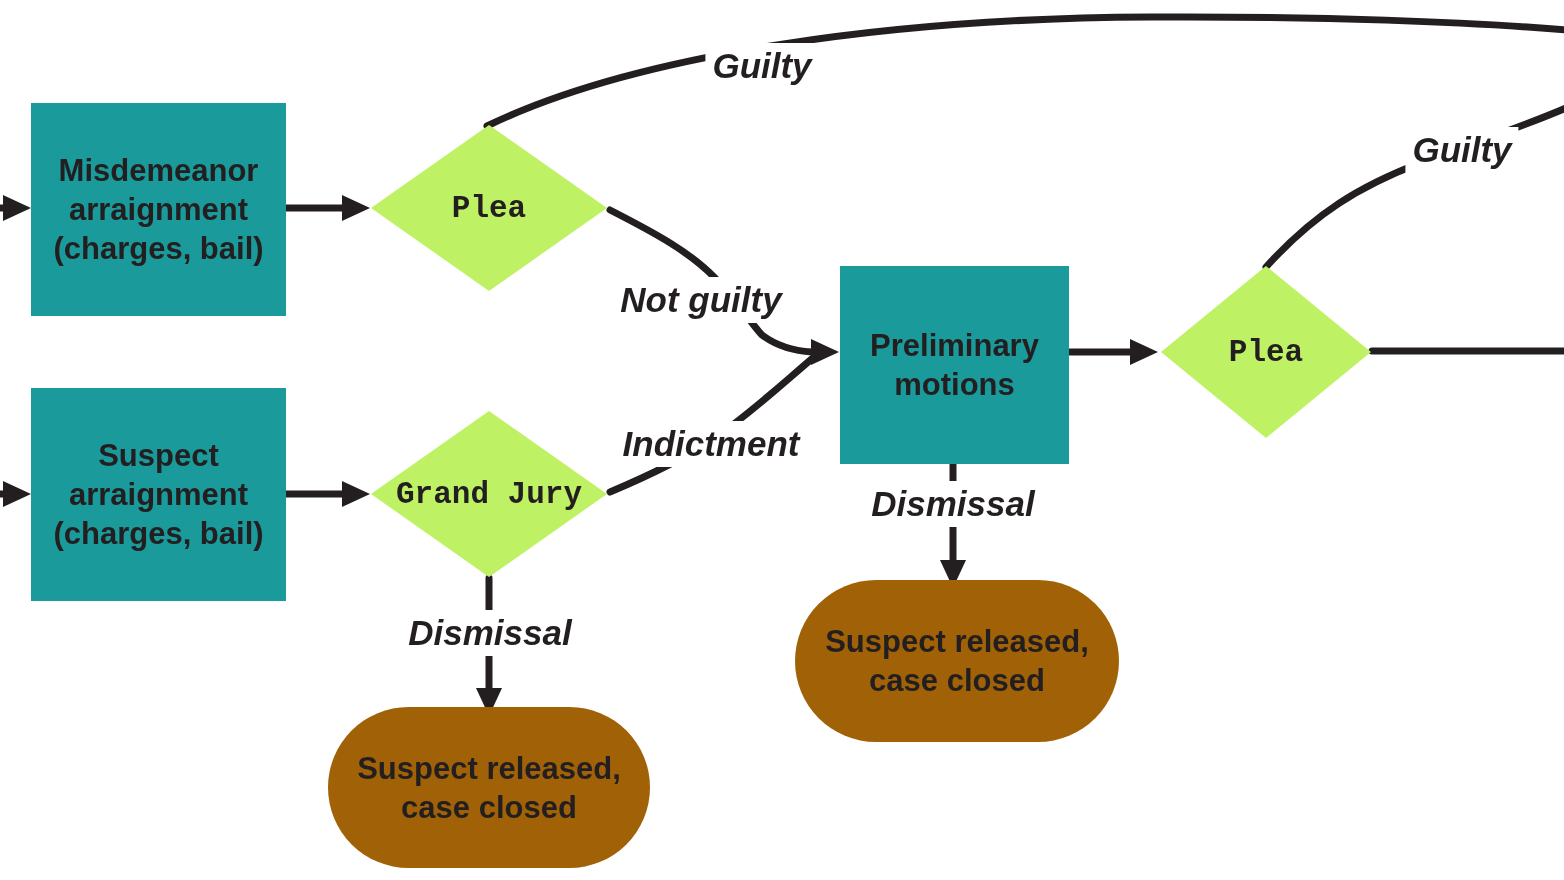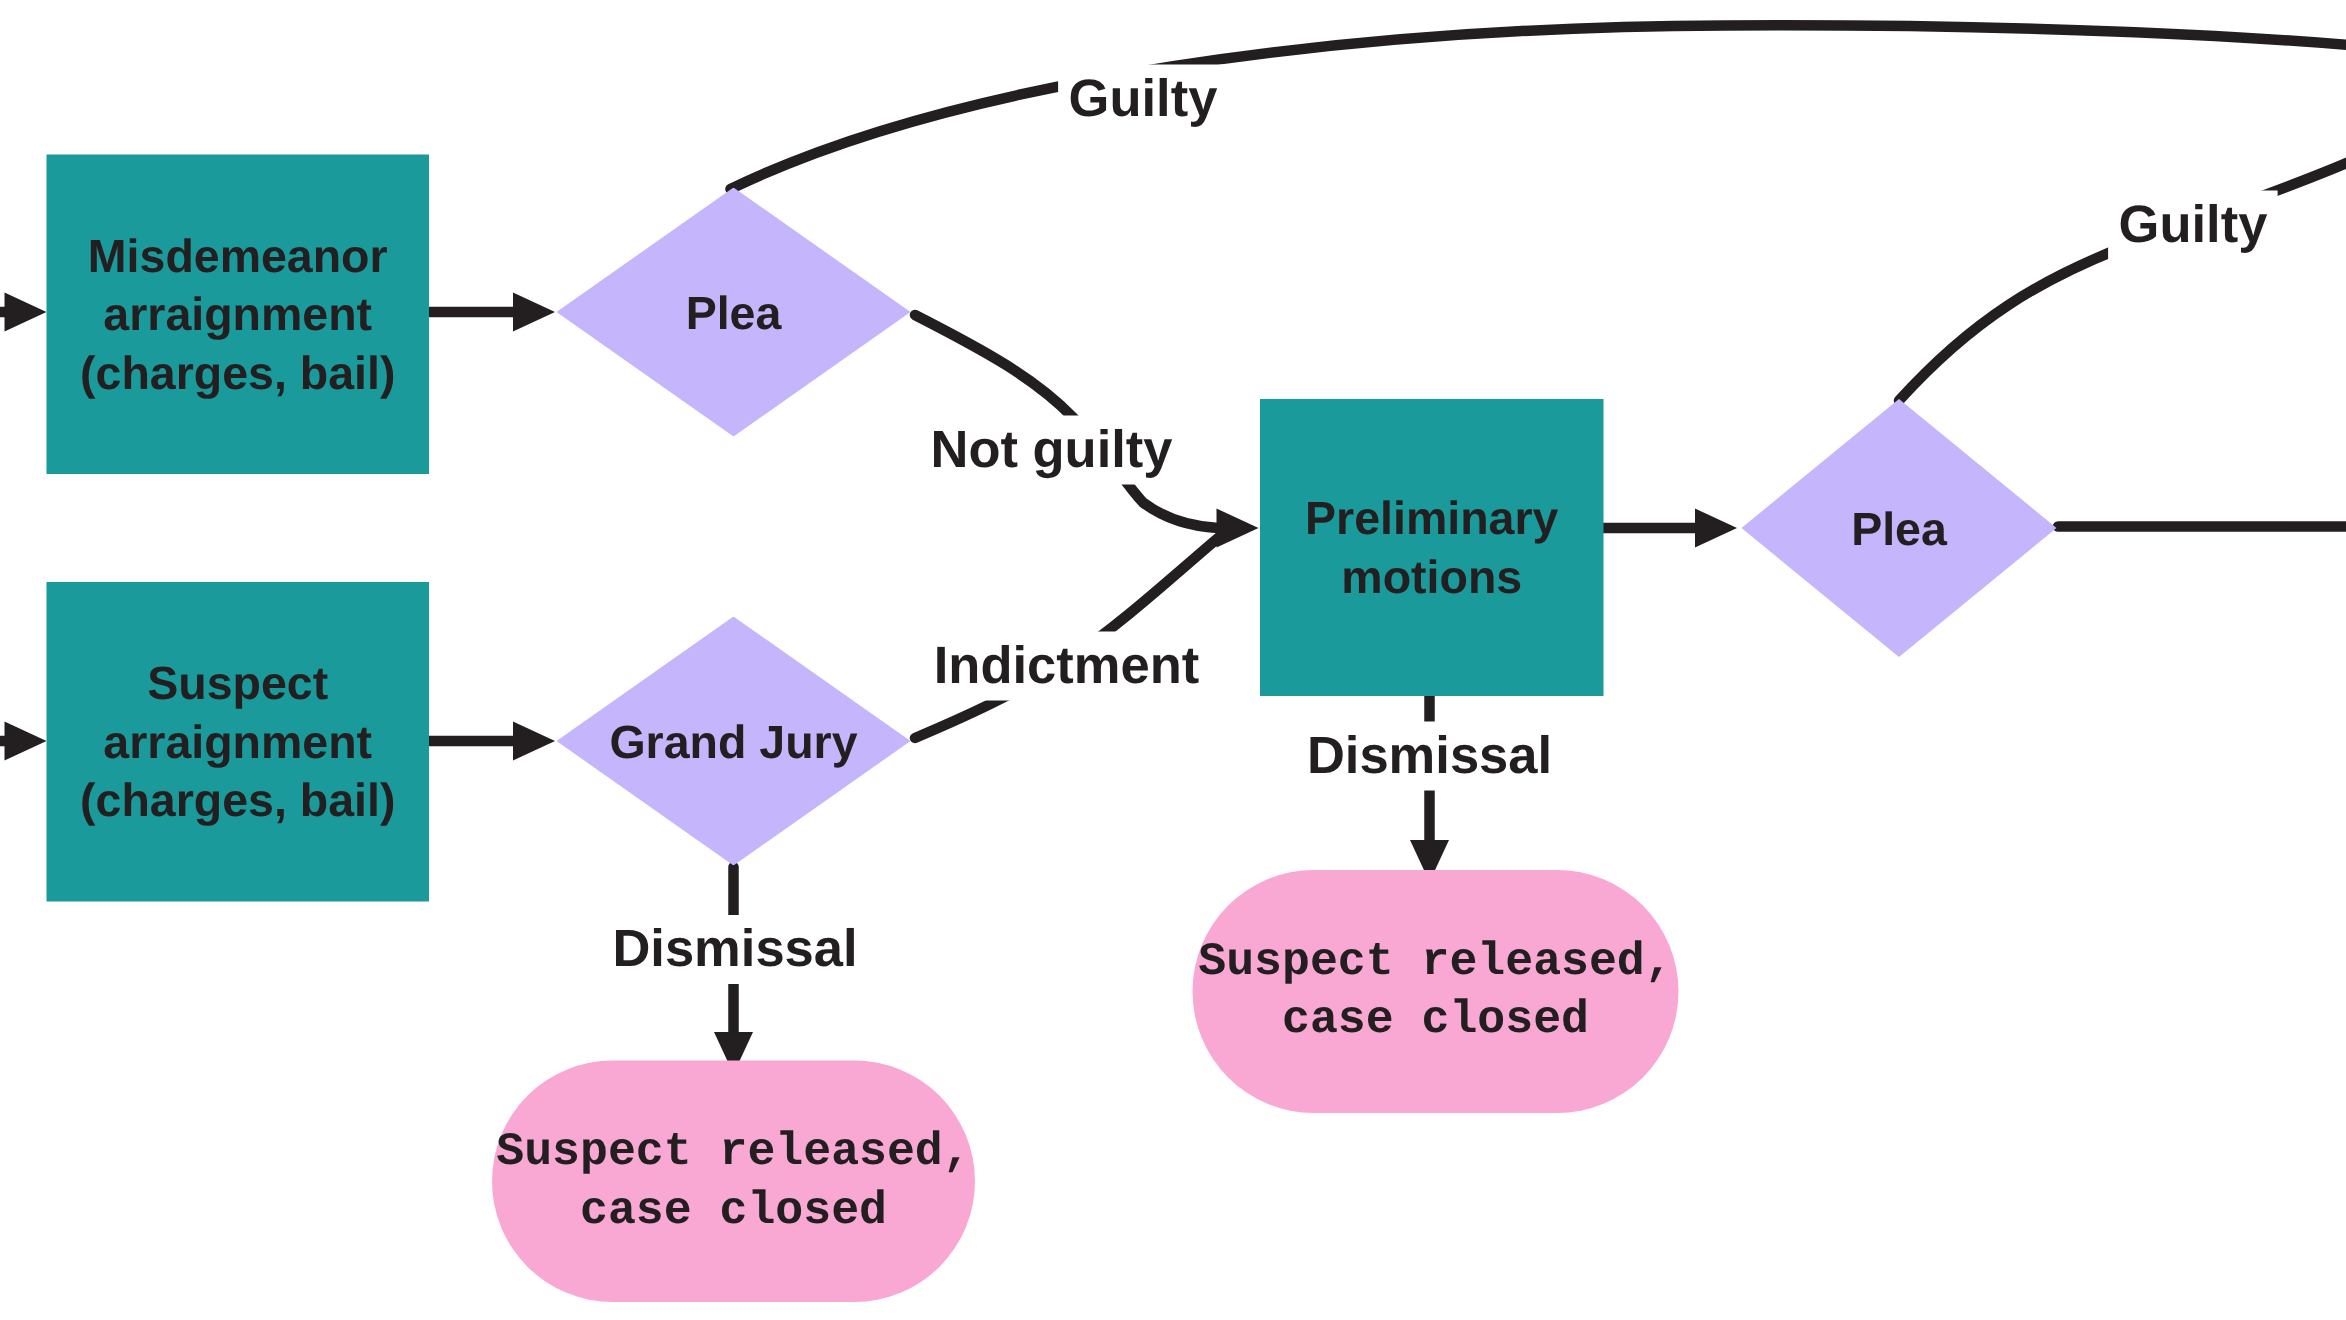--- a/index.html
+++ b/index.html
@@ -8,34 +8,34 @@
     overflow:hidden;font-family:"Liberation Sans", sans-serif;color:#231f20;
   }
   #connector-layer{position:absolute;left:0;top:0;width:1564px;height:880px;}
   .edge-path{fill:none;stroke:#231f20;stroke-width:7;stroke-linecap:round;}
   .edge-head{fill:#231f20;stroke:none;}
   .node{
     position:absolute;display:flex;flex-direction:column;align-items:center;justify-content:center;
     text-align:center;font-weight:700;font-size:31px;line-height:39px;color:#231f20;
   }
   .process{background:#1a9a9b;}
-  .decision{background:#c4b5fd;clip-path:polygon(50% 0,100% 50%,50% 100%,0 50%);}
-  .terminal{background:#f9a8d4;border-radius:81px;font-family:Liberation Mono, monospace;}
+  .decision{background:#bef264;clip-path:polygon(50% 0,100% 50%,50% 100%,0 50%);font-family:Liberation Mono, monospace;}
+  .terminal{background:#a16207;border-radius:81px;}
   #n-misdemeanor{left:31px;top:103px;width:255px;height:213px;}
   #n-felony{left:31px;top:388px;width:255px;height:213px;}
   #n-plea1{left:371px;top:125px;width:236px;height:166px;}
   #n-grandjury{left:371px;top:411px;width:236px;height:166px;}
   #n-preliminary{left:840px;top:266px;width:229px;height:198px;}
   #n-plea2{left:1161px;top:266px;width:210px;height:172px;}
   #n-released1{left:328px;top:707px;width:322px;height:161px;}
   #n-released2{left:795px;top:580px;width:324px;height:162px;}
   .elabel{
     position:absolute;transform:translate(-50%,-50%);background:#ffffff;
     font-weight:700;font-size:35px;line-height:44px;color:#231f20;
-    padding:1px 7px;text-align:center;white-space:nowrap;
+    padding:1px 7px;text-align:center;white-space:nowrap;font-style:italic;
   }
   #l-guilty1{left:762px;top:66px;}
   #l-notguilty1{left:701px;top:267px;margin-top:33px;}
   #l-indictment{left:711px;top:444px;}
   #l-dismissal1{left:490px;top:633px;}
   #l-dismissal2{left:953px;top:504px;}
   #l-guilty2{left:1462px;top:150px;}
   #l-notguilty2{left:1482px;top:352px;line-height:45px;padding:1px 5px;}
 </style>
 </head>

